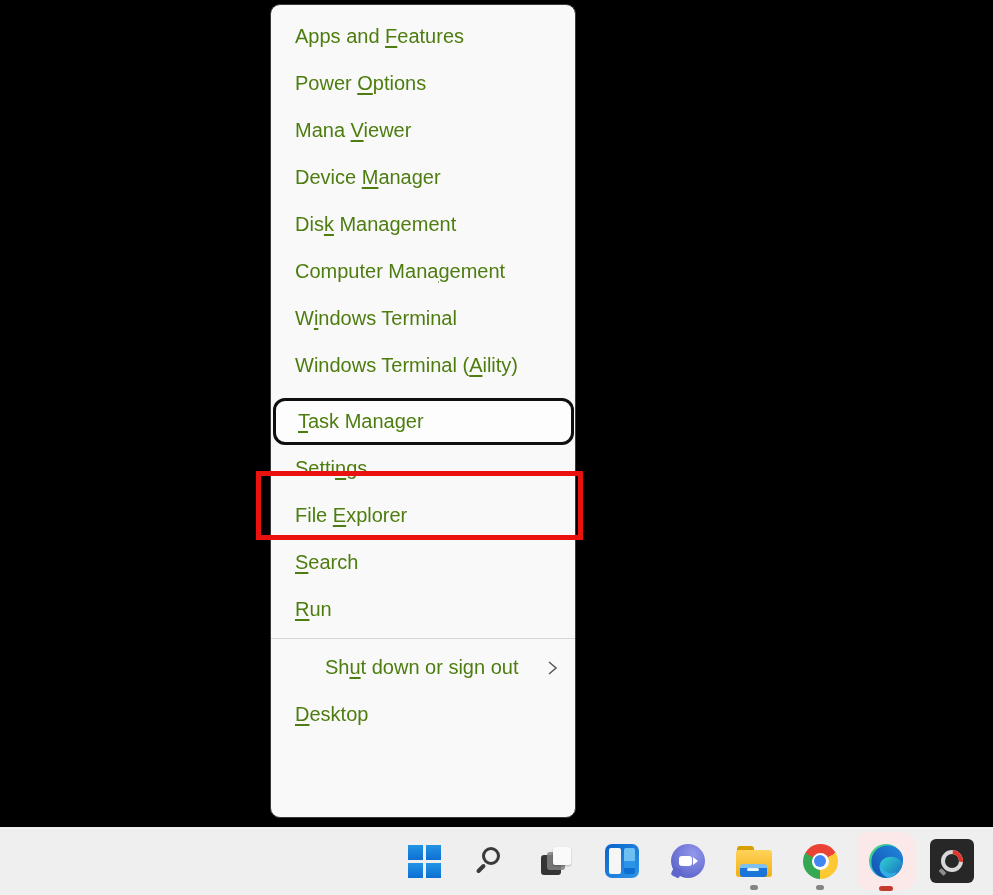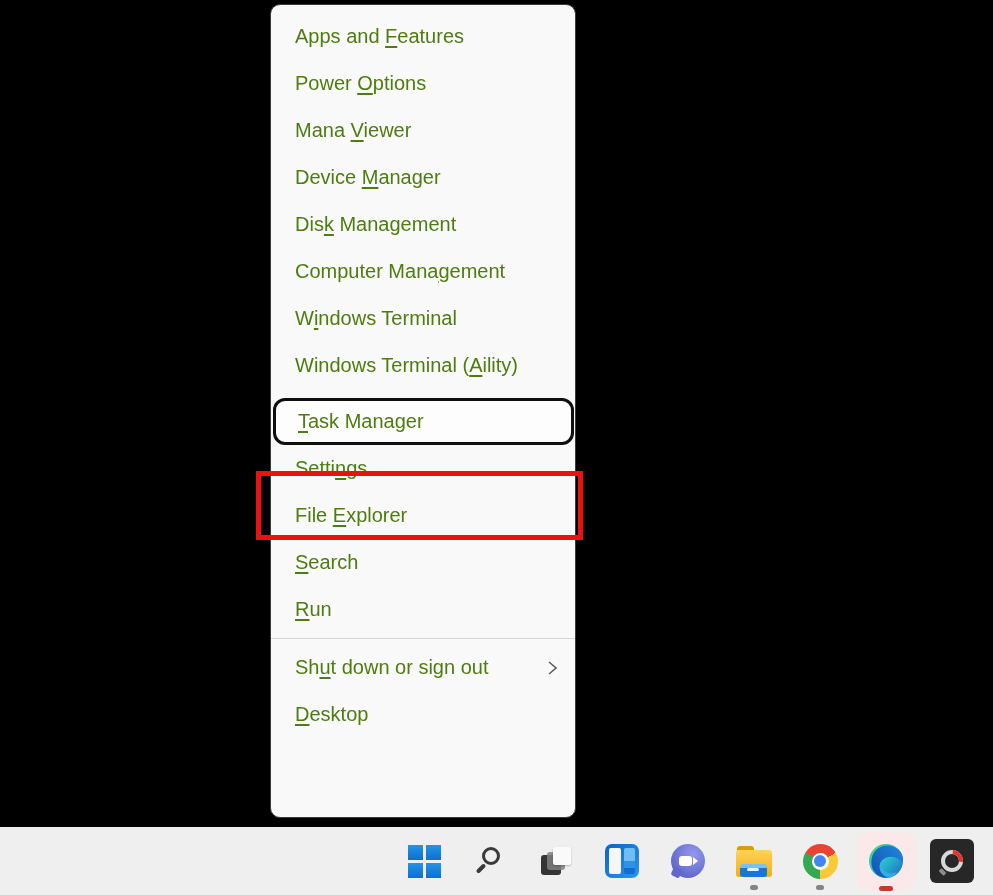--- a/index.html
+++ b/index.html
@@ -16,21 +16,21 @@
     box-sizing:border-box;padding-top:8px;
     box-shadow:0 10px 24px rgba(0,0,0,.55);
   }
   .mi{
     height:47px;display:flex;align-items:center;
     padding:0 24px;box-sizing:border-box;
     font-size:20px;color:#4d7c0f;cursor:default;white-space:nowrap;text-align:center;
   }
   .mi .label{display:inline;}
   .ak{text-decoration:underline;text-underline-offset:3px;text-decoration-thickness:1.5px;}
-  .mi-submenu{justify-content:space-between;padding-right:16px;}
+  .mi-submenu{justify-content:space-between;padding-right:16px;margin-left:30px;}
   .mi-focused{
     margin:9px 1px 0 2px;
     border:3px solid #0f0f0f;border-radius:12px;background:#fdfdfd;
     padding-left:22px;
   }
   .menu-sep{
     height:1px;background:#d6d6d6;margin:5px 0;
   }
   .chev{display:flex;align-items:center;}
 

